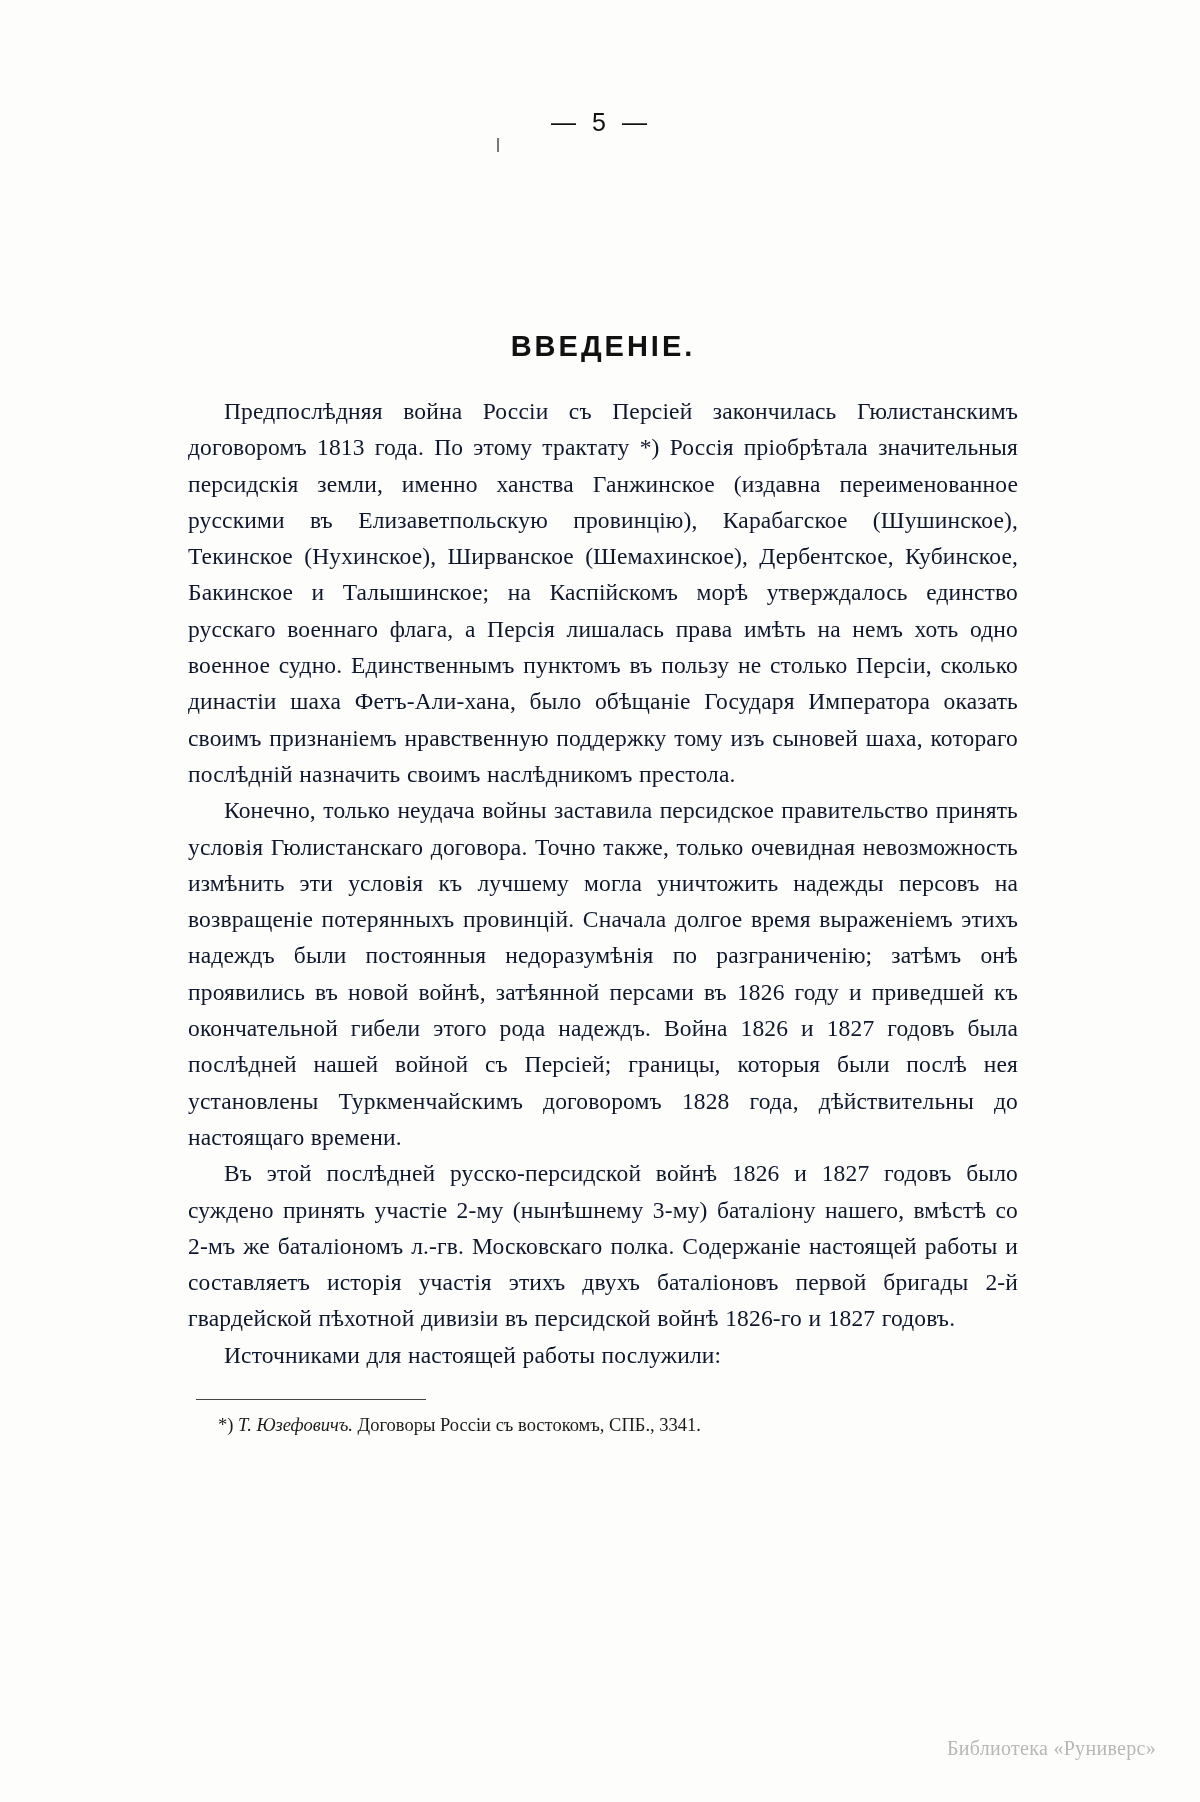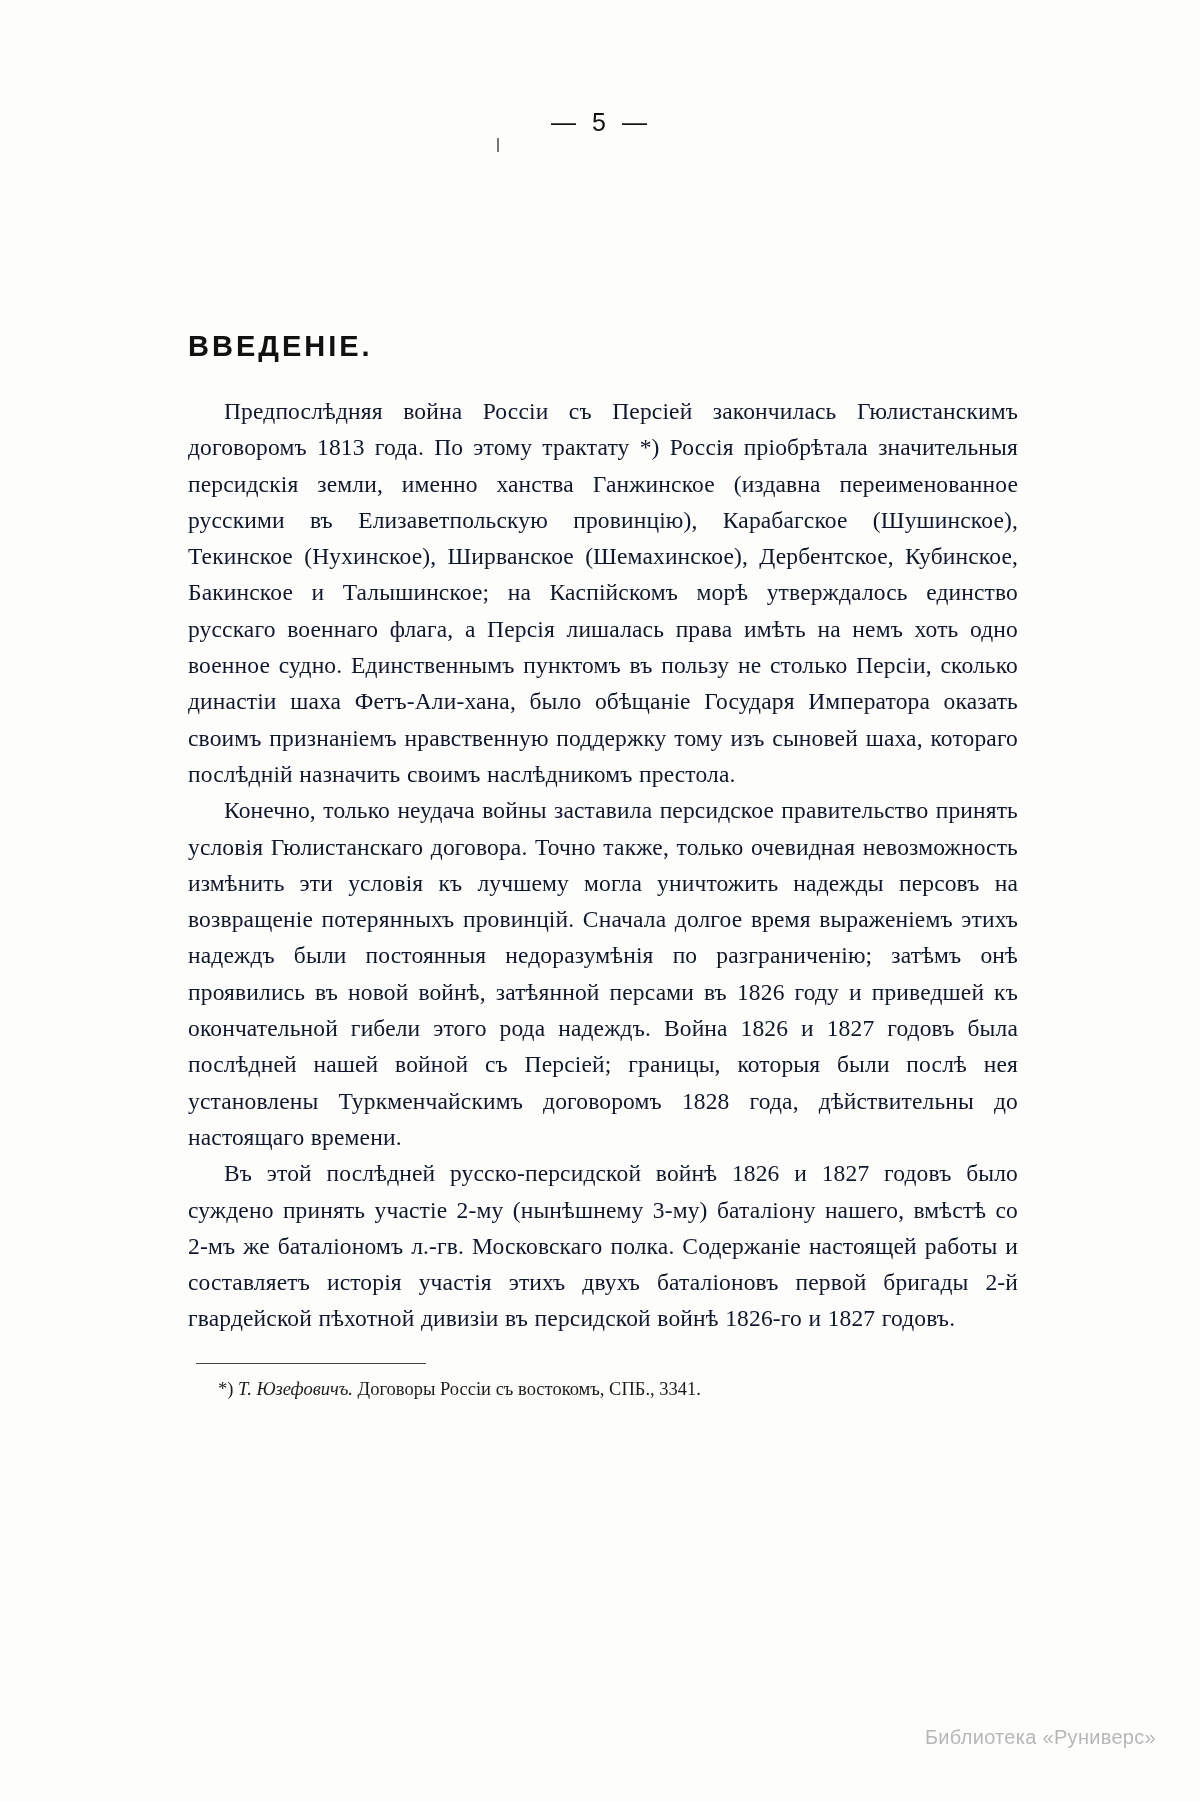--- a/index.html
+++ b/index.html
@@ -51,21 +51,21 @@
     position: absolute;
     top: 330px;
     left: 188px;
     width: 830px;
   }
   h1.title {
     font-family: "Liberation Sans", sans-serif;
     font-size: 29px;
     font-weight: bold;
     letter-spacing: 3px;
-    text-align: left;
+    text-align: center;
     margin: 0 0 30px 0;
     color: #111;
   }
   p.para {
     margin: 0;
     font-size: 23.5px;
     line-height: 36.3px;
     text-align: justify;
     text-indent: 36px;
     color: #0f172a;
@@ -89,22 +89,22 @@
   .footnote .marker {
     font-style: normal;
   }
   .footnote .src {
     font-style: italic;
     margin-top: 40px;
   }
   .watermark {
     position: absolute;
     right: 44px;
-    bottom: 53px;
-    font-family: Liberation Sans, sans-serif;
+    bottom: 42px;
+    font-family: Liberation Serif, serif;
     font-size: 20px;
     color: #b7b7b7;
     letter-spacing: .3px;
   }
 </style>
 </head>
 <body>
 
 <div class="page">
 
@@ -113,20 +113,21 @@
   </div>
   <div class="tick"></div>
 
   <div class="content">
 
     <h1 class="title">ВВЕДЕНIЕ.</h1>
 
     <p class="para">Предпослѣдняя война Россіи съ Персіей закончилась Гюлистанскимъ договоромъ 1813 года. По этому трактату *) Россія пріобрѣтала значительныя персидскія земли, именно ханства Ганжинское (издавна переименованное русскими въ Елизаветпольскую провинцію), Карабагское (Шушинское), Текинское (Нухинское), Ширванское (Шемахинское), Дербентское, Кубинское, Бакинское и Талышинское; на Каспійскомъ морѣ утверждалось единство русскаго военнаго флага, а Персія лишалась права имѣть на немъ хоть одно военное судно. Единственнымъ пунктомъ въ пользу не столько Персіи, сколько династіи шаха Фетъ-Али-хана, было обѣщаніе Государя Императора оказать своимъ признаніемъ нравственную поддержку тому изъ сыновей шаха, котораго послѣдній назначить своимъ наслѣдникомъ престола.</p>
     <p class="para">Конечно, только неудача войны заставила персидское правительство принять условія Гюлистанскаго договора. Точно также, только очевидная невозможность измѣнить эти условія къ лучшему могла уничтожить надежды персовъ на возвращеніе потерянныхъ провинцій. Сначала долгое время выраженіемъ этихъ надеждъ были постоянныя недоразумѣнія по разграниченію; затѣмъ онѣ проявились въ новой войнѣ, затѣянной персами въ 1826 году и приведшей къ окончательной гибели этого рода надеждъ. Война 1826 и 1827 годовъ была послѣдней нашей войной съ Персіей; границы, которыя были послѣ нея установлены Туркменчайскимъ договоромъ 1828 года, дѣйствительны до настоящаго времени.</p>
     <p class="para">Въ этой послѣдней русско-персидской войнѣ 1826 и 1827 годовъ было суждено принять участіе 2-му (нынѣшнему 3-му) баталіону нашего, вмѣстѣ со 2-мъ же баталіономъ л.-гв. Московскаго полка. Содержаніе настоящей работы и составляетъ исторія участія этихъ двухъ баталіоновъ первой бригады 2-й гвардейской пѣхотной дивизіи въ персидской войнѣ 1826-го и 1827 годовъ.</p>
+    <p class="para">Источниками для настоящей работы послужили:</p>
 
     <div class="footnote-rule"></div>
 
     <p class="footnote">
       <span class="marker">*)</span>
       <span class="src">Т. Юзефовичъ.</span>
       <span>Договоры Россіи съ востокомъ, СПБ., 3341.</span>
     </p>
 
   </div>

